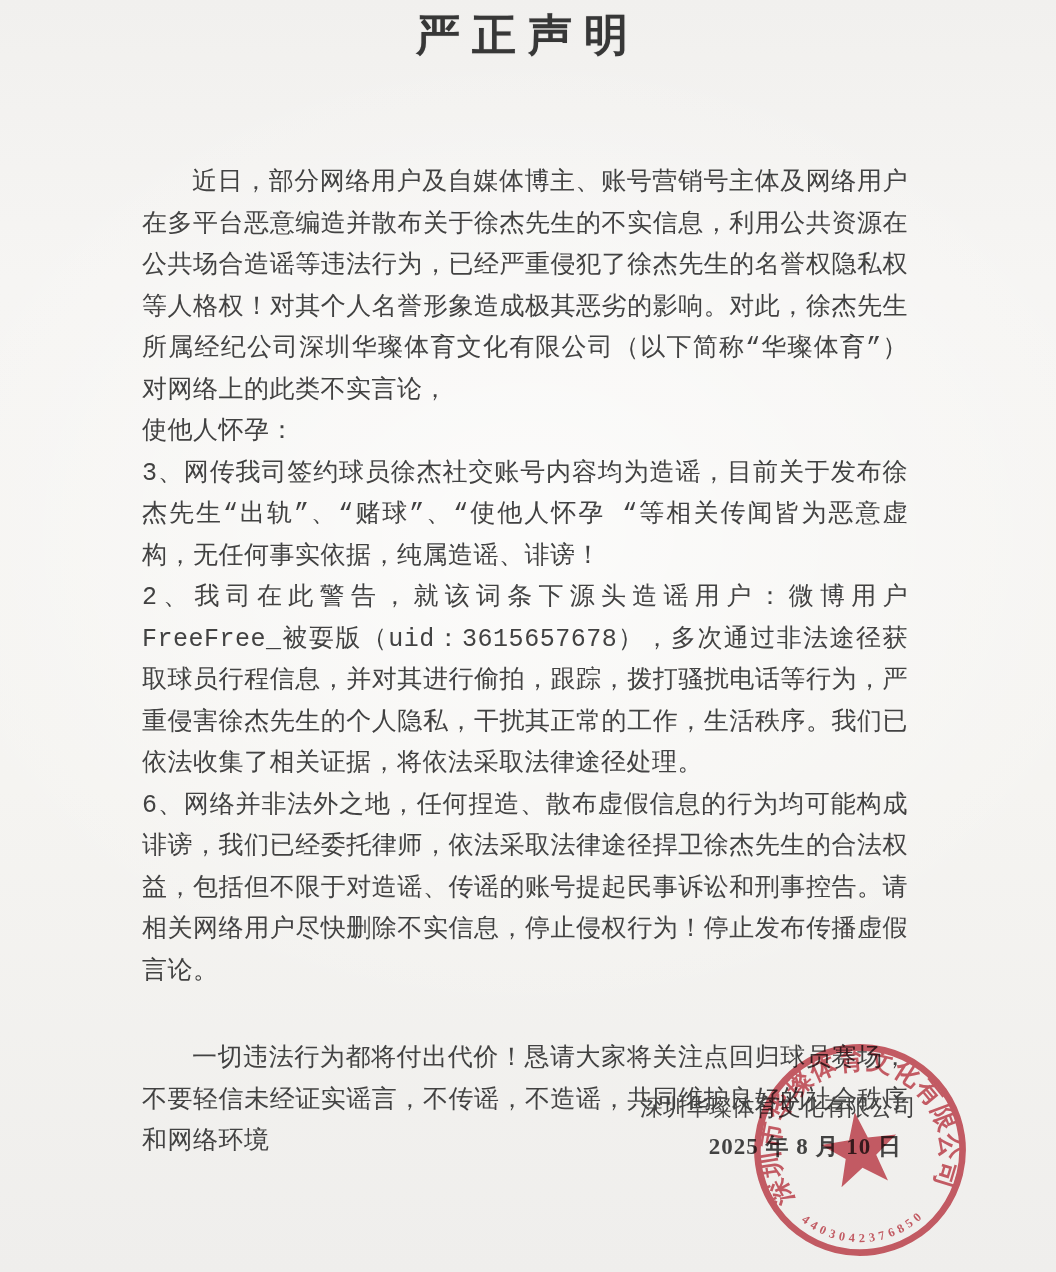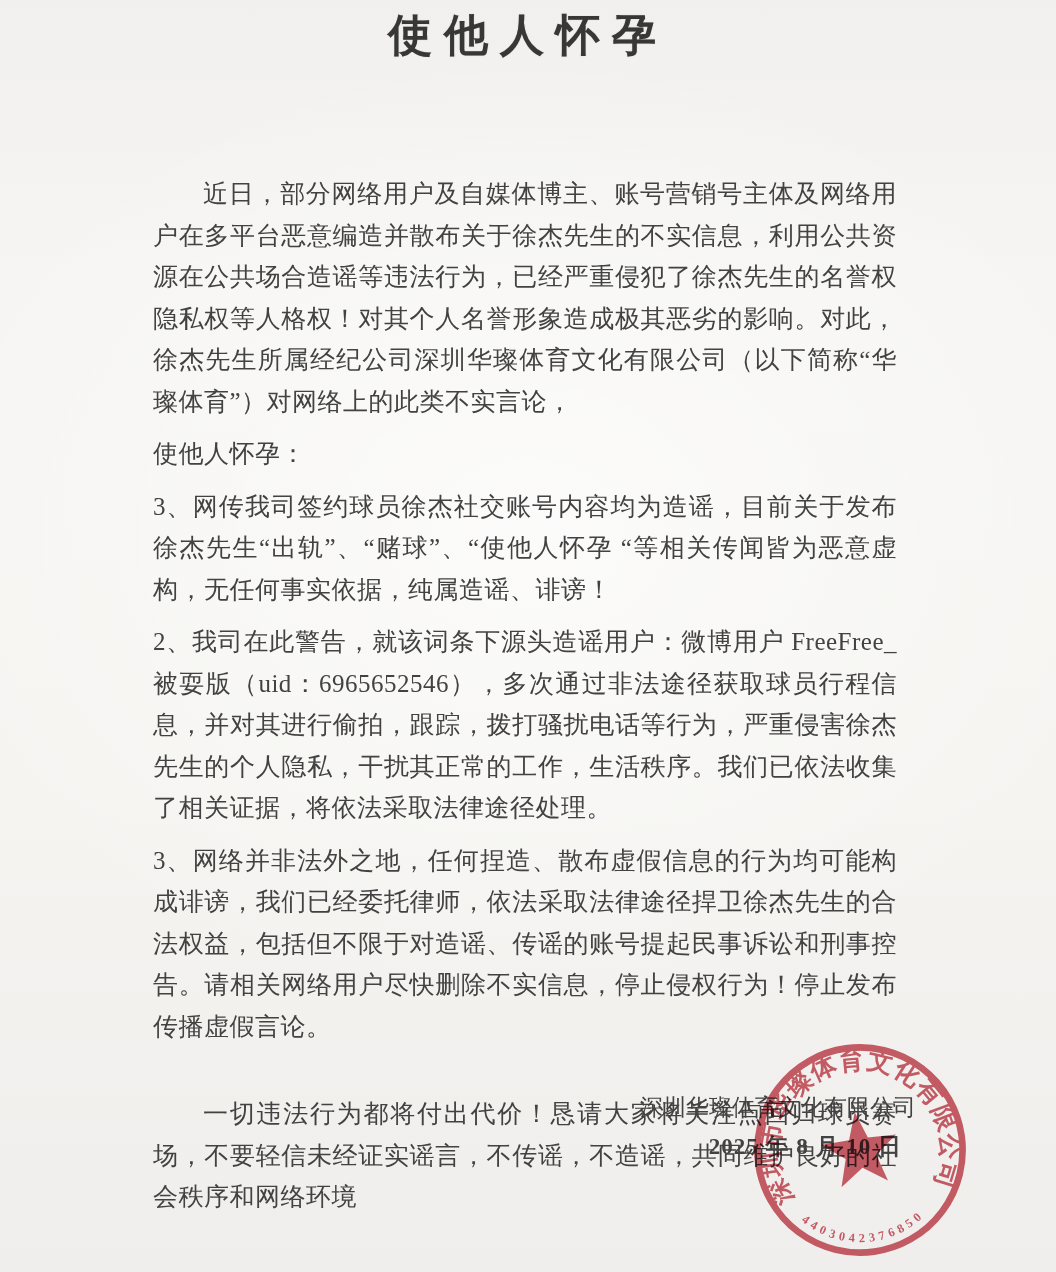--- a/index.html
+++ b/index.html
@@ -30,21 +30,21 @@
   }
   .doc-body{
     position:absolute;
     left:142px;top:162px;width:766px;
     font-size:25px;
     line-height:41.5px;
     text-align:justify;
     letter-spacing:.5px;
     color:#424242;
   }
-  .doc-body p{margin:11px;}
+  .doc-body p{margin:0;font-family:Liberation Mono, monospace;}
   p.indent{text-indent:2em;}
   p.closing{margin-top:46px;text-indent:2em;}
   .signature{
     position:absolute;
     right:140px;top:1088px;
     text-align:right;
     font-size:23px;
     line-height:39px;
     color:#424242;
   }
@@ -58,28 +58,28 @@
     opacity:.88;
     pointer-events:none;
   }
   .stamp svg{width:100%;height:100%;}
 </style>
 </head>
 <body>
 
 <div class="page">
 
-  <div class="doc-title">使他人怀孕</div>
+  <div class="doc-title">严正声明</div>
 
   <div class="doc-body">
     <p class="indent">近日，部分网络用户及自媒体博主、账号营销号主体及网络用户在多平台恶意编造并散布关于徐杰先生的不实信息，利用公共资源在公共场合造谣等违法行为，已经严重侵犯了徐杰先生的名誉权隐私权等人格权！对其个人名誉形象造成极其恶劣的影响。对此，徐杰先生所属经纪公司深圳华璨体育文化有限公司（以下简称“华璨体育”）对网络上的此类不实言论，</p>
     <p>使他人怀孕：</p>
     <p>3、网传我司签约球员徐杰社交账号内容均为造谣，目前关于发布徐杰先生“出轨”、“赌球”、“使他人怀孕 “等相关传闻皆为恶意虚构，无任何事实依据，纯属造谣、诽谤！</p>
-    <p>2、我司在此警告，就该词条下源头造谣用户：微博用户 FreeFree_被耍版（uid：6965652546），多次通过非法途径获取球员行程信息，并对其进行偷拍，跟踪，拨打骚扰电话等行为，严重侵害徐杰先生的个人隐私，干扰其正常的工作，生活秩序。我们已依法收集了相关证据，将依法采取法律途径处理。</p>
-    <p>3、网络并非法外之地，任何捏造、散布虚假信息的行为均可能构成诽谤，我们已经委托律师，依法采取法律途径捍卫徐杰先生的合法权益，包括但不限于对造谣、传谣的账号提起民事诉讼和刑事控告。请相关网络用户尽快删除不实信息，停止侵权行为！停止发布传播虚假言论。</p>
+    <p>2、我司在此警告，就该词条下源头造谣用户：微博用户 FreeFree_被耍版（uid：3615657678），多次通过非法途径获取球员行程信息，并对其进行偷拍，跟踪，拨打骚扰电话等行为，严重侵害徐杰先生的个人隐私，干扰其正常的工作，生活秩序。我们已依法收集了相关证据，将依法采取法律途径处理。</p>
+    <p>6、网络并非法外之地，任何捏造、散布虚假信息的行为均可能构成诽谤，我们已经委托律师，依法采取法律途径捍卫徐杰先生的合法权益，包括但不限于对造谣、传谣的账号提起民事诉讼和刑事控告。请相关网络用户尽快删除不实信息，停止侵权行为！停止发布传播虚假言论。</p>
     <p class="closing">一切违法行为都将付出代价！恳请大家将关注点回归球员赛场，不要轻信未经证实谣言，不传谣，不造谣，共同维护良好的社会秩序和网络环境</p>
   </div>
 
   <div class="signature">
     <div class="sig-company">深圳华璨体育文化有限公司</div>
     <div class="sig-date">2025 年 8 月 10 日</div>
   </div>
 
   <div class="stamp">
     <svg viewBox="0 0 240 240">

